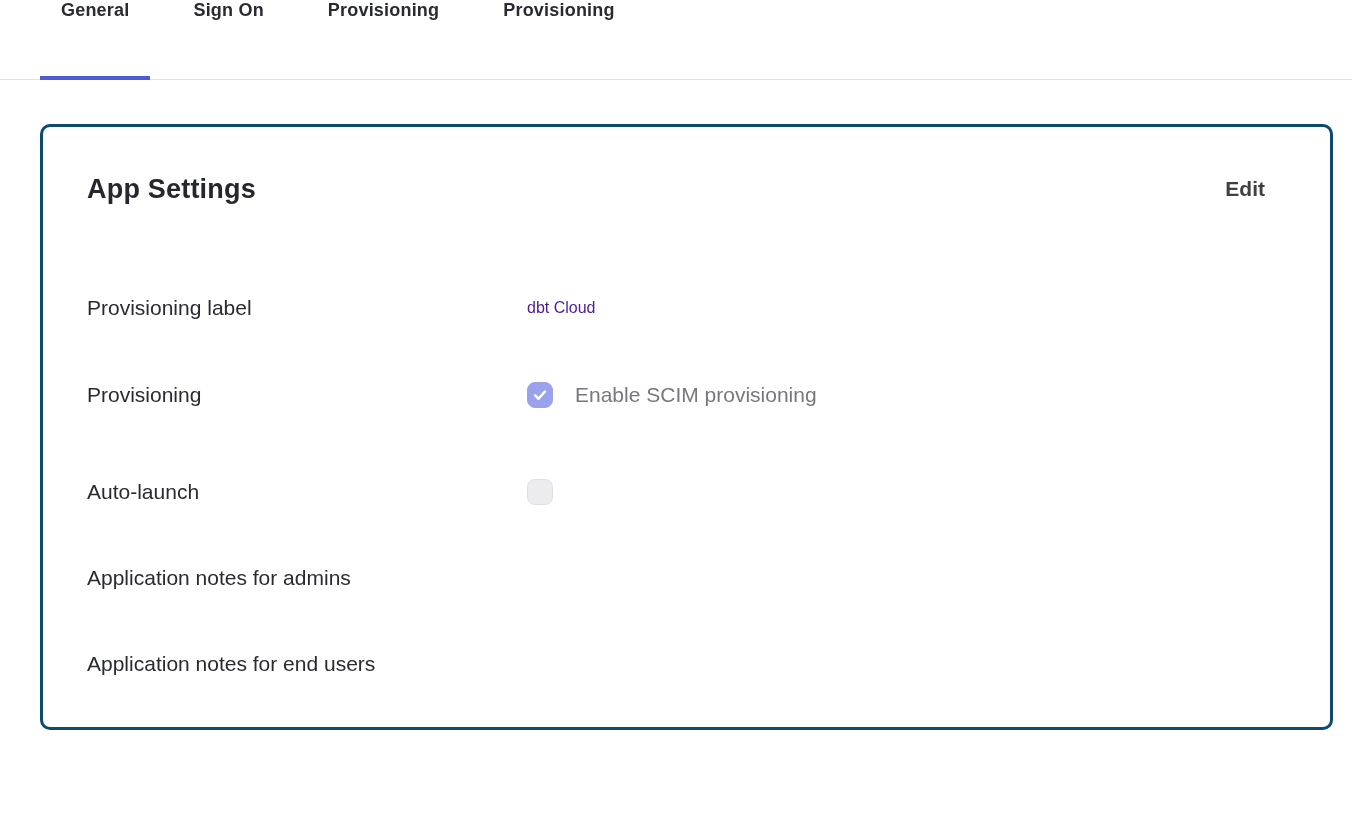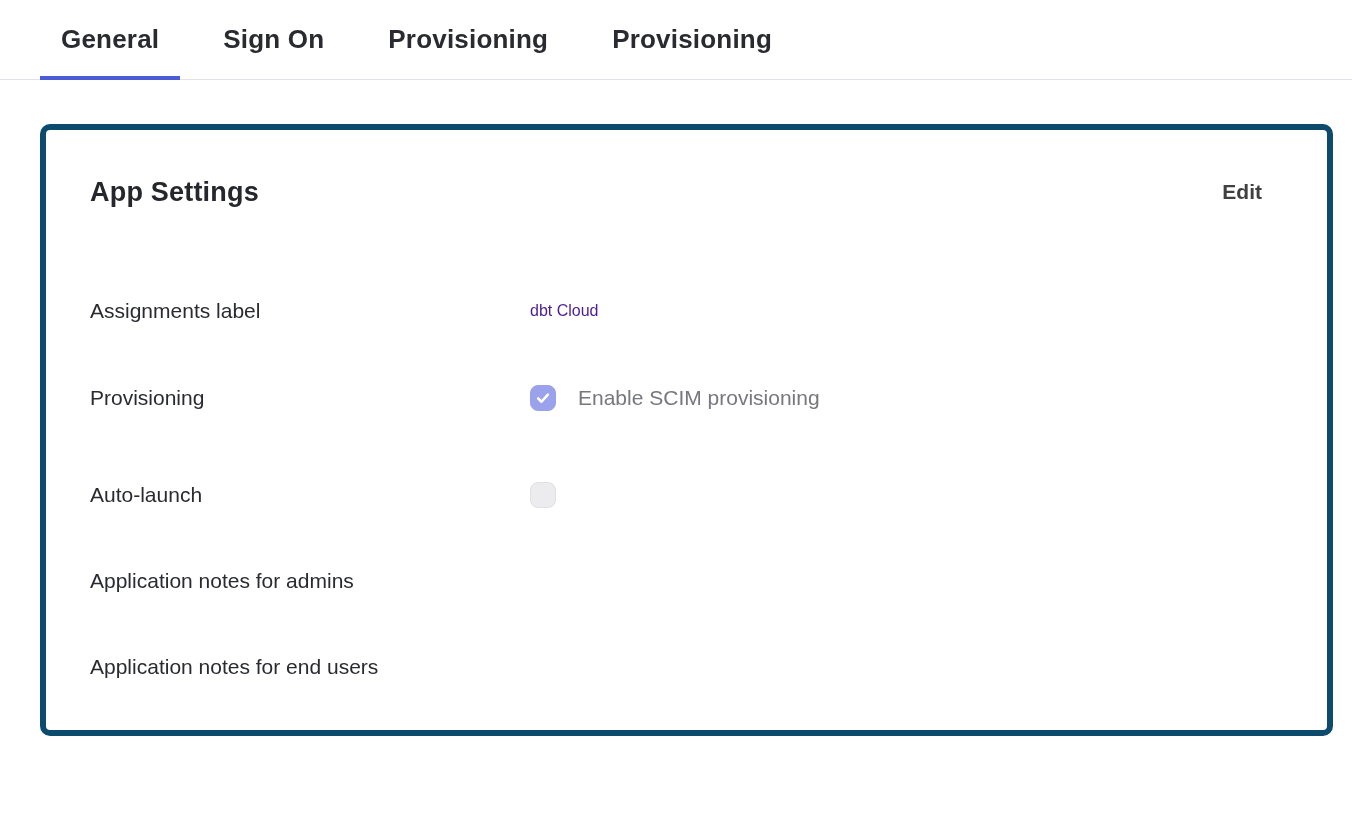--- a/index.html
+++ b/index.html
@@ -18,45 +18,44 @@
     display: flex;
     align-items: stretch;
     height: 80px;
     box-sizing: border-box;
     border-bottom: 1px solid #e2e2e6;
     padding-left: 40px;
   }
   .tab {
     position: relative;
     display: flex;
-    align-items: center;
     padding: 0 21px;
     margin-right: 22px;
-    font-size: 26px;
+    font-size: 18px;
     font-weight: bold;
     letter-spacing: 0.2px;
     color: #2a2b31;
     cursor: pointer;
     white-space: nowrap;
   }
   .tab.active::after {
     content: "";
     position: absolute;
     left: 0;
     right: 0;
     bottom: -1px;
     height: 4px;
     background: #4c5cd6;
   }
 
   
   .card {
     box-sizing: border-box;
     margin: 44px 19px 0 40px;
-    border: 6px solid #0c4a6e;
+    border: 3px solid #0c4a6e;
     border-radius: 10px;
     padding: 44px 44px 50px 44px;
     background: #ffffff;
   }
   .card-header {
     display: flex;
     justify-content: space-between;
     align-items: center;
     height: 36px;
   }
@@ -149,21 +148,21 @@
   </div>
   </nav>
 
 <section class="card">
   <div class="card-header">
     <h1 class="card-title">App Settings</h1>
     <a class="edit-link" href="#">Edit</a>
   </div>
   <div class="rows">
       <div class="row">
-    <div class="row-label">Assignments label</div>
+    <div class="row-label">Provisioning label</div>
 
     <span class="row-value">dbt Cloud</span>
   </div>
       <div class="row">
     <div class="row-label">Provisioning</div>
     <span class="checkbox checked">
       <svg viewBox="0 0 24 24">
         <polyline points="5.5,12.5 10,17 18.5,7.5"></polyline>
       </svg>
     </span>

